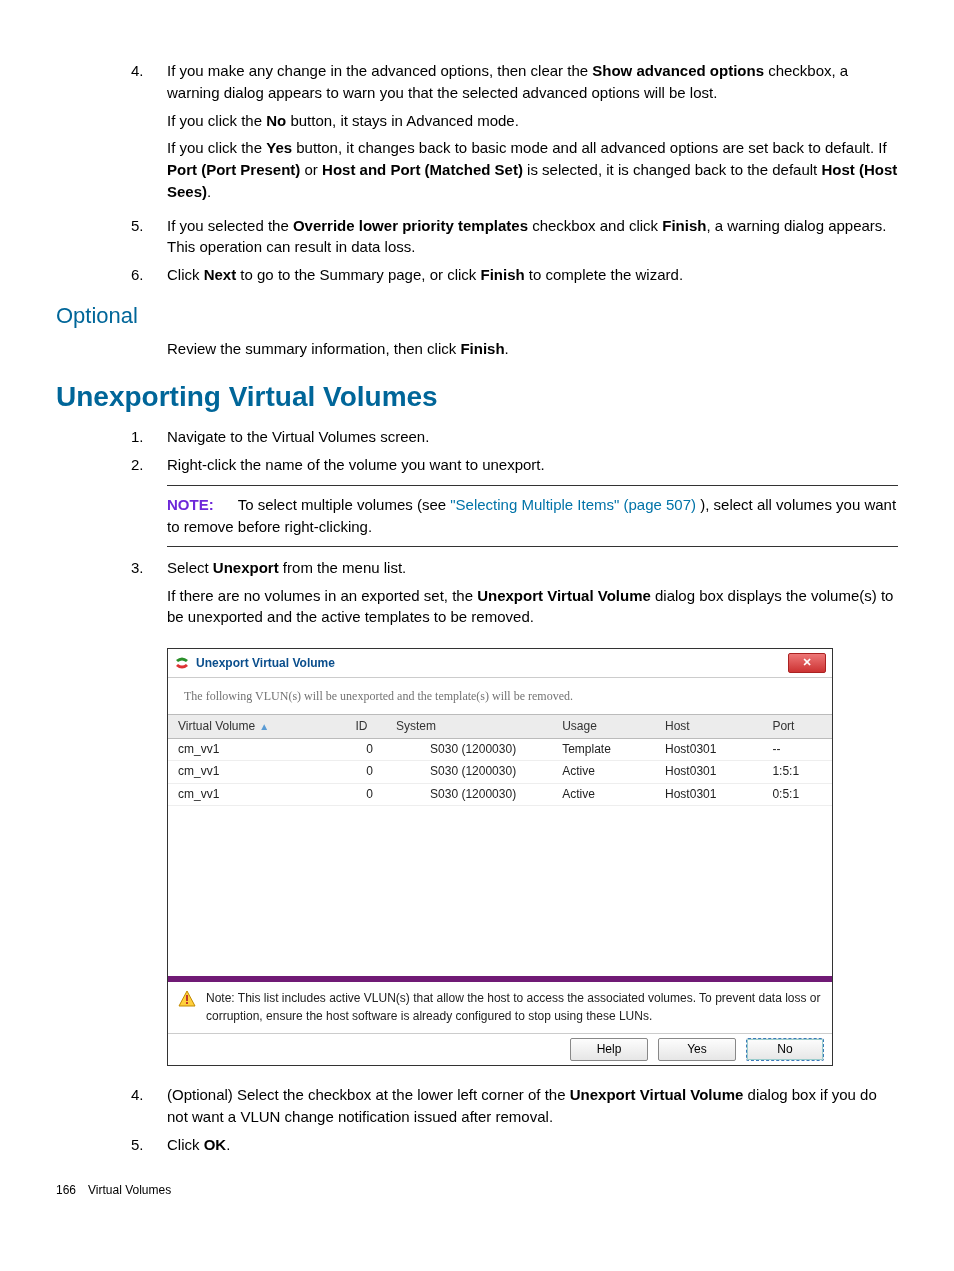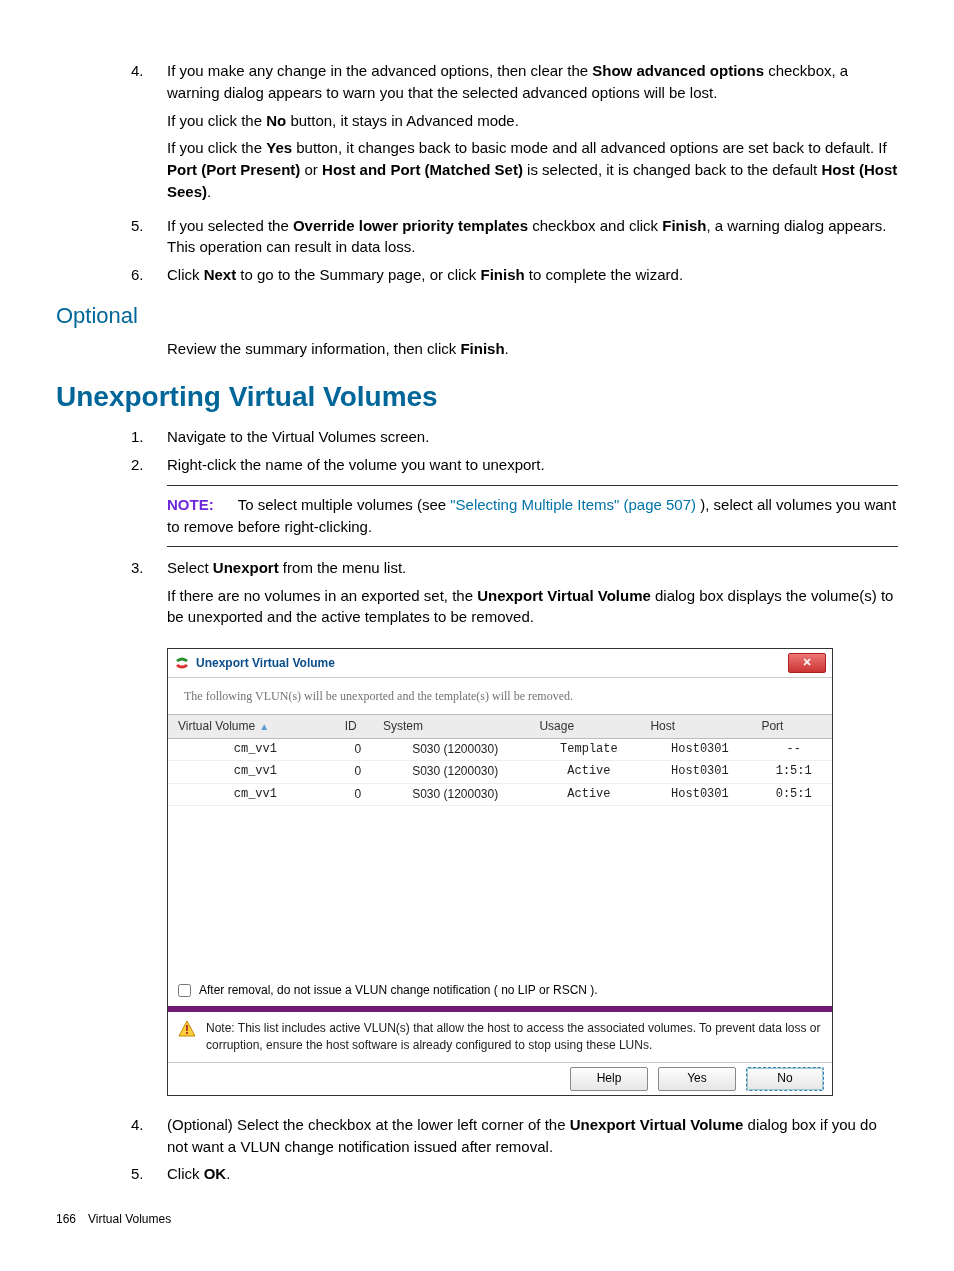--- a/index.html
+++ b/index.html
@@ -83,21 +83,21 @@
   }
   .tbl th:first-child { text-align: left; padding-left: 10px; }
   .tbl td {
     padding: 2px 6px;
     border-bottom: 1px solid #eee;
     font-size: 12px;
     color: #222;
   }
   .tbl td:first-child { padding-left: 10px; }
   .tbl td.c { text-align: center; }
-  .tbl td.l { text-align: center; font-family: Liberation Mono, monospace; }
+  .tbl td.l { text-align: left; }
   .sort-arrow { color: #5a9bd4; font-size: 10px; margin-left: 4px; }
   .spacer { height: 170px; }
   .chk-row { padding: 6px 10px; display: flex; align-items: center; gap: 8px; font-size: 12px; }
   .chk-row input { margin:0; }
   .warn-row {
     border-top: 6px solid #701a75;
     padding: 8px 10px;
     display: flex; gap: 10px; align-items: flex-start;
     font-size: 12px; color: #222;
   }
@@ -238,24 +238,20 @@
           <td class="l">cm_vv1</td>
           <td class="c">0</td>
           <td class="c">S030 (1200030)</td>
           <td class="l">Active</td>
           <td class="l">Host0301</td>
           <td class="l">0:5:1</td>
         </tr>
       </tbody>
     </table>
     <div class="spacer"></div>
-    <div class="chk-row">
-      <input type="checkbox" style="">
-      <span>After removal, do not issue a VLUN change notification ( no LIP or RSCN ).</span>
-    </div>
     <div class="warn-row">
       <span class="warn-icon">
         <svg width="18" height="18" viewBox="0 0 18 18">
             <polygon points="9,1 17,16 1,16" fill="#ffcf3b" stroke="#c28a00" stroke-width="1"></polygon>
             <rect x="8" y="5" width="2" height="6" fill="#c0392b"></rect>
             <rect x="8" y="12" width="2" height="2" fill="#c0392b"></rect>
           </svg>
       </span>
       <span>Note: This list includes active VLUN(s) that allow the host to access the associated volumes. To prevent data loss or corruption, ensure the host software is already configured to stop using these LUNs.</span>
     </div>

